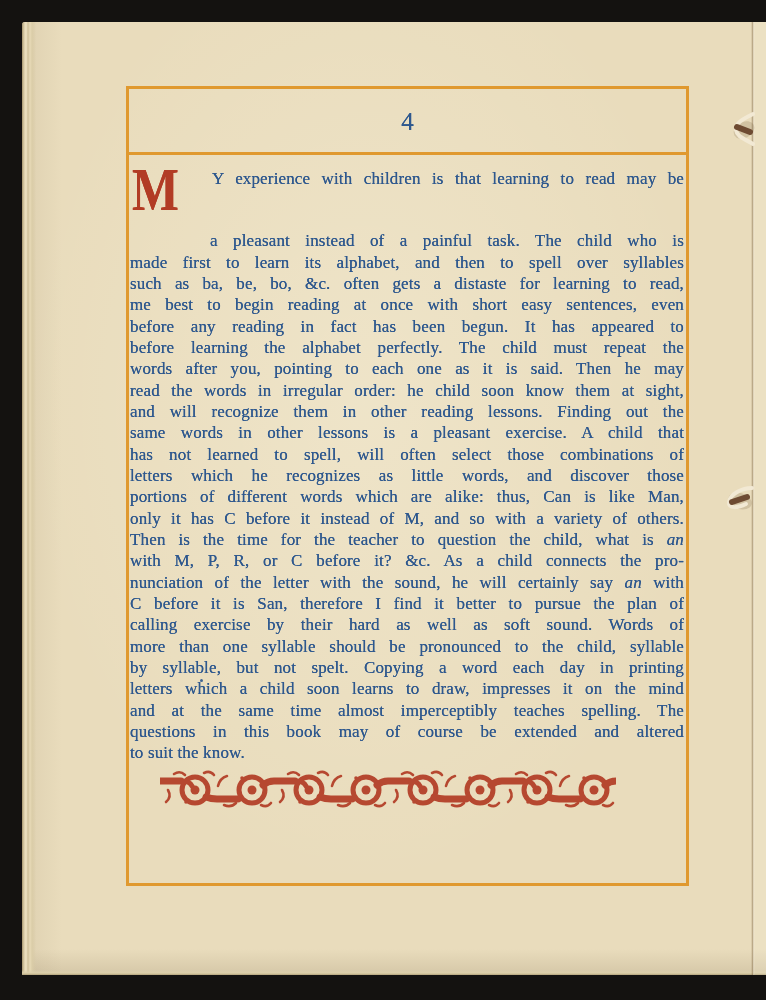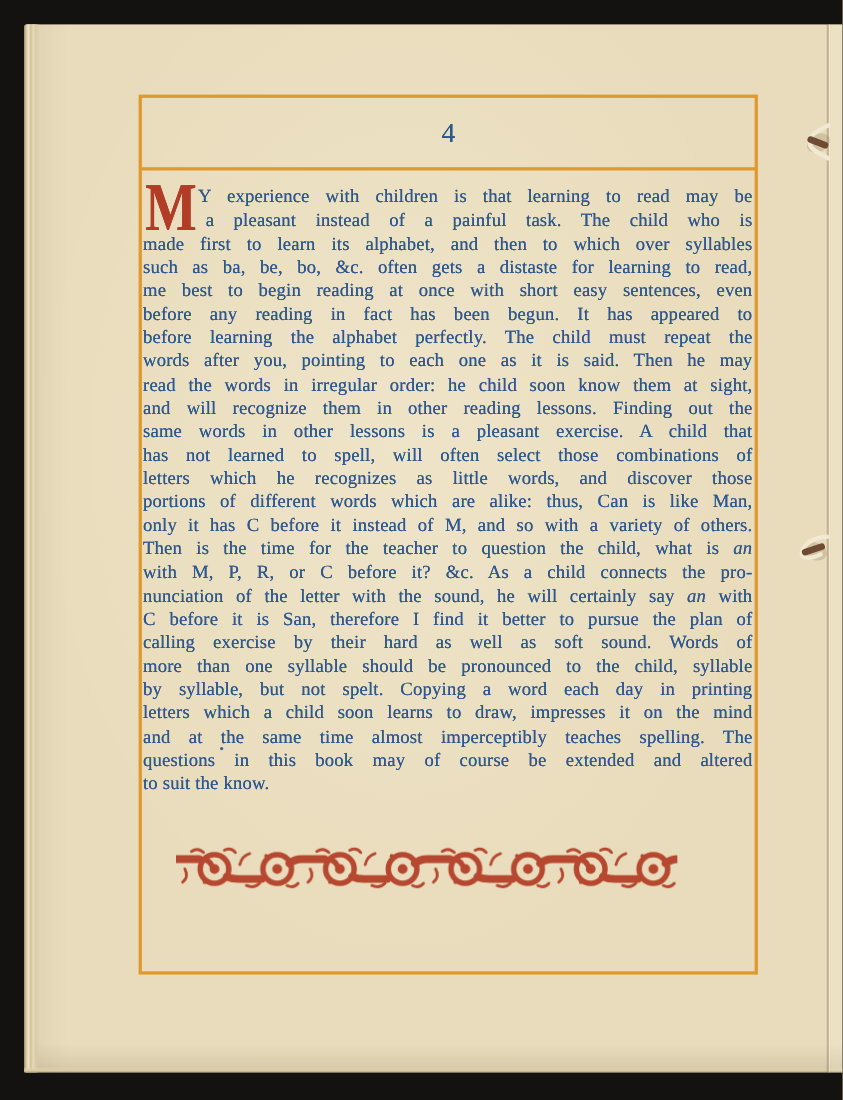--- a/index.html
+++ b/index.html
@@ -87,22 +87,22 @@
     text-shadow:0 0 .45px currentColor;
   }
   .tline{
     text-align:justify;
     text-align-last:justify;
     height:21.33px;
     overflow:visible;
     white-space:nowrap;
   }
   .tline.just{white-space:normal;}
-  .tline.l1{padding-left:50px;}
-  .tline.l2{padding-left:57px;}
+  .tline.l1{padding-left:50px;margin-left:32px;}
+  .tline.l2{padding-left:80px;margin-top:41px;}
   .tline.last{text-align-last:left;}
   .tline i{font-style:italic;}
   .dropcap{
     position:absolute;left:2px;top:-10px;
     font-size:62px;line-height:1;font-weight:bold;
     color:var(--ink-red);
     transform:scaleX(.8);transform-origin:left top;
     text-shadow:0 0 .6px currentColor;
   }
   .ink-dot{
@@ -142,21 +142,21 @@
 
   <div class="frame">
     <div class="page-number">4</div>
     <div class="header-rule"></div>
 
     <div class="body-text">
       <div class="dropcap">M</div>
       <div id="body-lines">
           <div class="tline just l1">Y experience with children is that learning to read may be</div>
           <div class="tline just l2">a pleasant instead of a painful task.  The child who is</div>
-          <div class="tline just">made first to learn its alphabet, and then to which over syllables</div>
+          <div class="tline just">made first to learn its alphabet, and then to spell over syllables</div>
           <div class="tline just">such as ba, be, bo, &amp;c. often gets a distaste for learning to read,</div>
           <div class="tline just">me best to begin reading at once with short easy sentences, even</div>
           <div class="tline just">before any reading in fact has been begun.  It has appeared to</div>
           <div class="tline just">before learning the alphabet perfectly.  The child must repeat the</div>
           <div class="tline just">words after you, pointing to each one as it is said.  Then he may</div>
           <div class="tline just">read the words in irregular order:  he child soon know them at sight,</div>
           <div class="tline just">and will recognize them in other reading lessons.  Finding out the</div>
           <div class="tline just">same words in other lessons is a pleasant exercise.  A child that</div>
           <div class="tline just">has not learned to spell, will often select those combinations of</div>
           <div class="tline just">letters which he recognizes as little words, and discover those</div>

